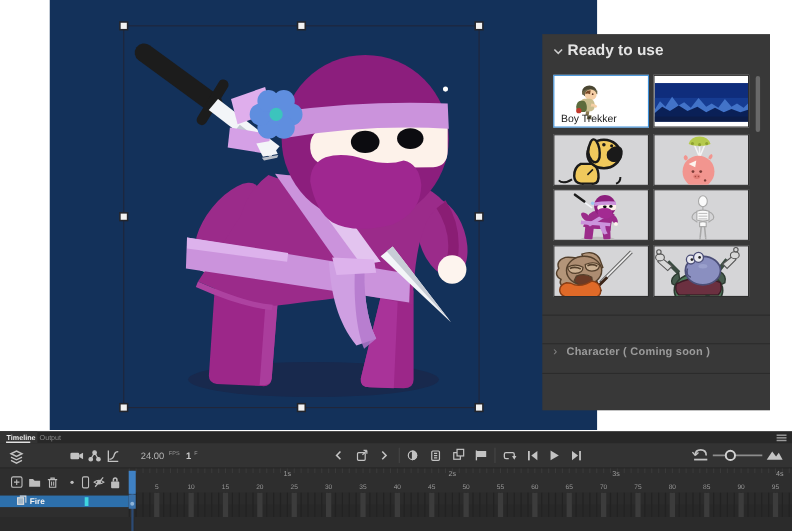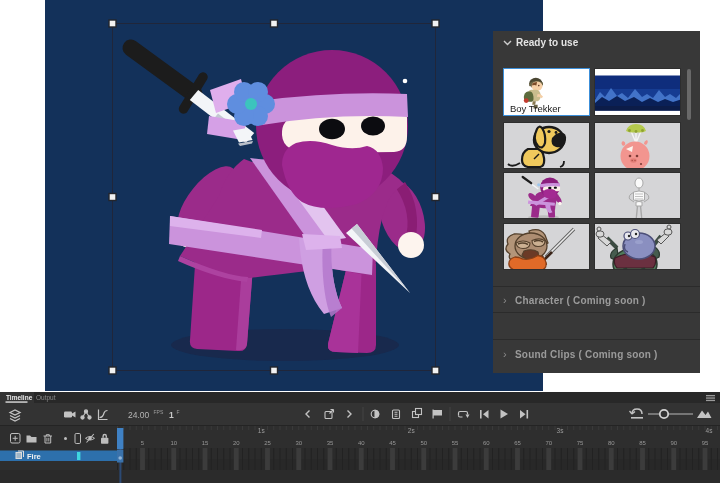--- a/index.html
+++ b/index.html
@@ -1,25 +1,25 @@
 <!DOCTYPE html>
 <html><head><meta charset="utf-8"><title>x</title>
 <style>
 * { margin:0; padding:0; box-sizing:border-box; }
 html,body { width:720px; height:483px; background:#ffffff; font-family:"Liberation Sans", sans-serif; position:relative; overflow:hidden; }
 #panel { position:absolute; left:493px; top:31px; width:207px; height:341.5px; background:#383838; }
-#phead { position:absolute; left:10px; top:6px; color:#e4e4e4; font-size:10px; font-weight:bold; }
+#phead { position:absolute; left:10px; top:6px; color:#e4e4e4; font-size:14px; font-weight:bold; }
 .th { position:absolute; overflow:hidden; }
 .th-sel { background:#ffffff; border:1.5px solid #3c8fd9;padding-left:16px; }
 .th-wht { background:#ffffff; border:1px solid #2e2e2e; }
 .th-gry { background:#d5d5d7; border:1px solid #2e2e2e; }
 .thlbl { position:absolute; left:6px; bottom:1px; font-size:9.5px; color:#1a1a1a; }
 .th svg { position:absolute; left:0; top:0; }
 .sep { position:absolute; left:0; width:207px; height:1px; background:#2b2b2b; }
-.secrow { position:absolute; left:10px; width:190px; height:22px; color:#9b9b9b; font-size:10px; font-weight:bold; line-height:22px; letter-spacing:0.2px; }
+.secrow { position:absolute; left:10px; width:190px; height:22px; color:#9b9b9b; font-size:10px; font-weight:bold; line-height:22px; letter-spacing:0.2px;margin-top:20px; }
 .secrow .chev { display:inline-block; width:12px; color:#8a8a8a; font-weight:normal; font-size:11px; }
 #scroll { position:absolute; left:194px; top:38px; width:4px; height:51px; background:#696969; border-radius:2px; }
 </style></head>
 <body>
 <svg width="498" height="391" viewBox="45 0 498 391" style="position:absolute;left:45px;top:0">
 <rect x="45" y="0" width="498" height="391" fill="#13315a"></rect>
 
 <g id="ninja">
 <ellipse cx="285" cy="345" rx="114" ry="16" fill="#18294d"></ellipse>
 
@@ -247,21 +247,20 @@
 <path d="M30,20 Q28,26 33,28" fill="none" stroke="#4c4f78" stroke-width="1.4"></path>
 <ellipse cx="44" cy="18" rx="4" ry="2" fill="#9aa0cc"></ellipse>
 </g>
       </svg>
     </div>
 
 <div class="sep" style="top:254.5px"></div>
 <div class="secrow" style="top:258px"><span class="chev">›</span>Character ( Coming soon )</div>
 <div class="sep" style="top:281px"></div>
 <div class="sep" style="top:308px"></div>
-<div class="secrow" style="top:312px"><span class="chev">›</span>Sound Clips ( Coming soon )</div>
 
   <div id="scroll"></div>
 </div>
 <svg width="720" height="91" viewBox="0 0 720 91" style="position:absolute;left:0;top:392px" preserveAspectRatio="none">
     <rect x="0" y="0" width="720" height="91" fill="#2e2e2e"></rect>
     <rect x="0" y="0" width="720" height="11" fill="#282828"></rect>
     <rect x="0" y="0" width="34" height="11" fill="#333333"></rect>
     <text x="6" y="8" font-size="6.5" font-weight="bold" fill="#ececec">Timeline</text>
     <rect x="5.5" y="9.4" width="22" height="1.3" fill="#e8e8e8"></rect>
     <text x="36" y="8" font-size="6.5" fill="#8a8a8a">Output</text>

